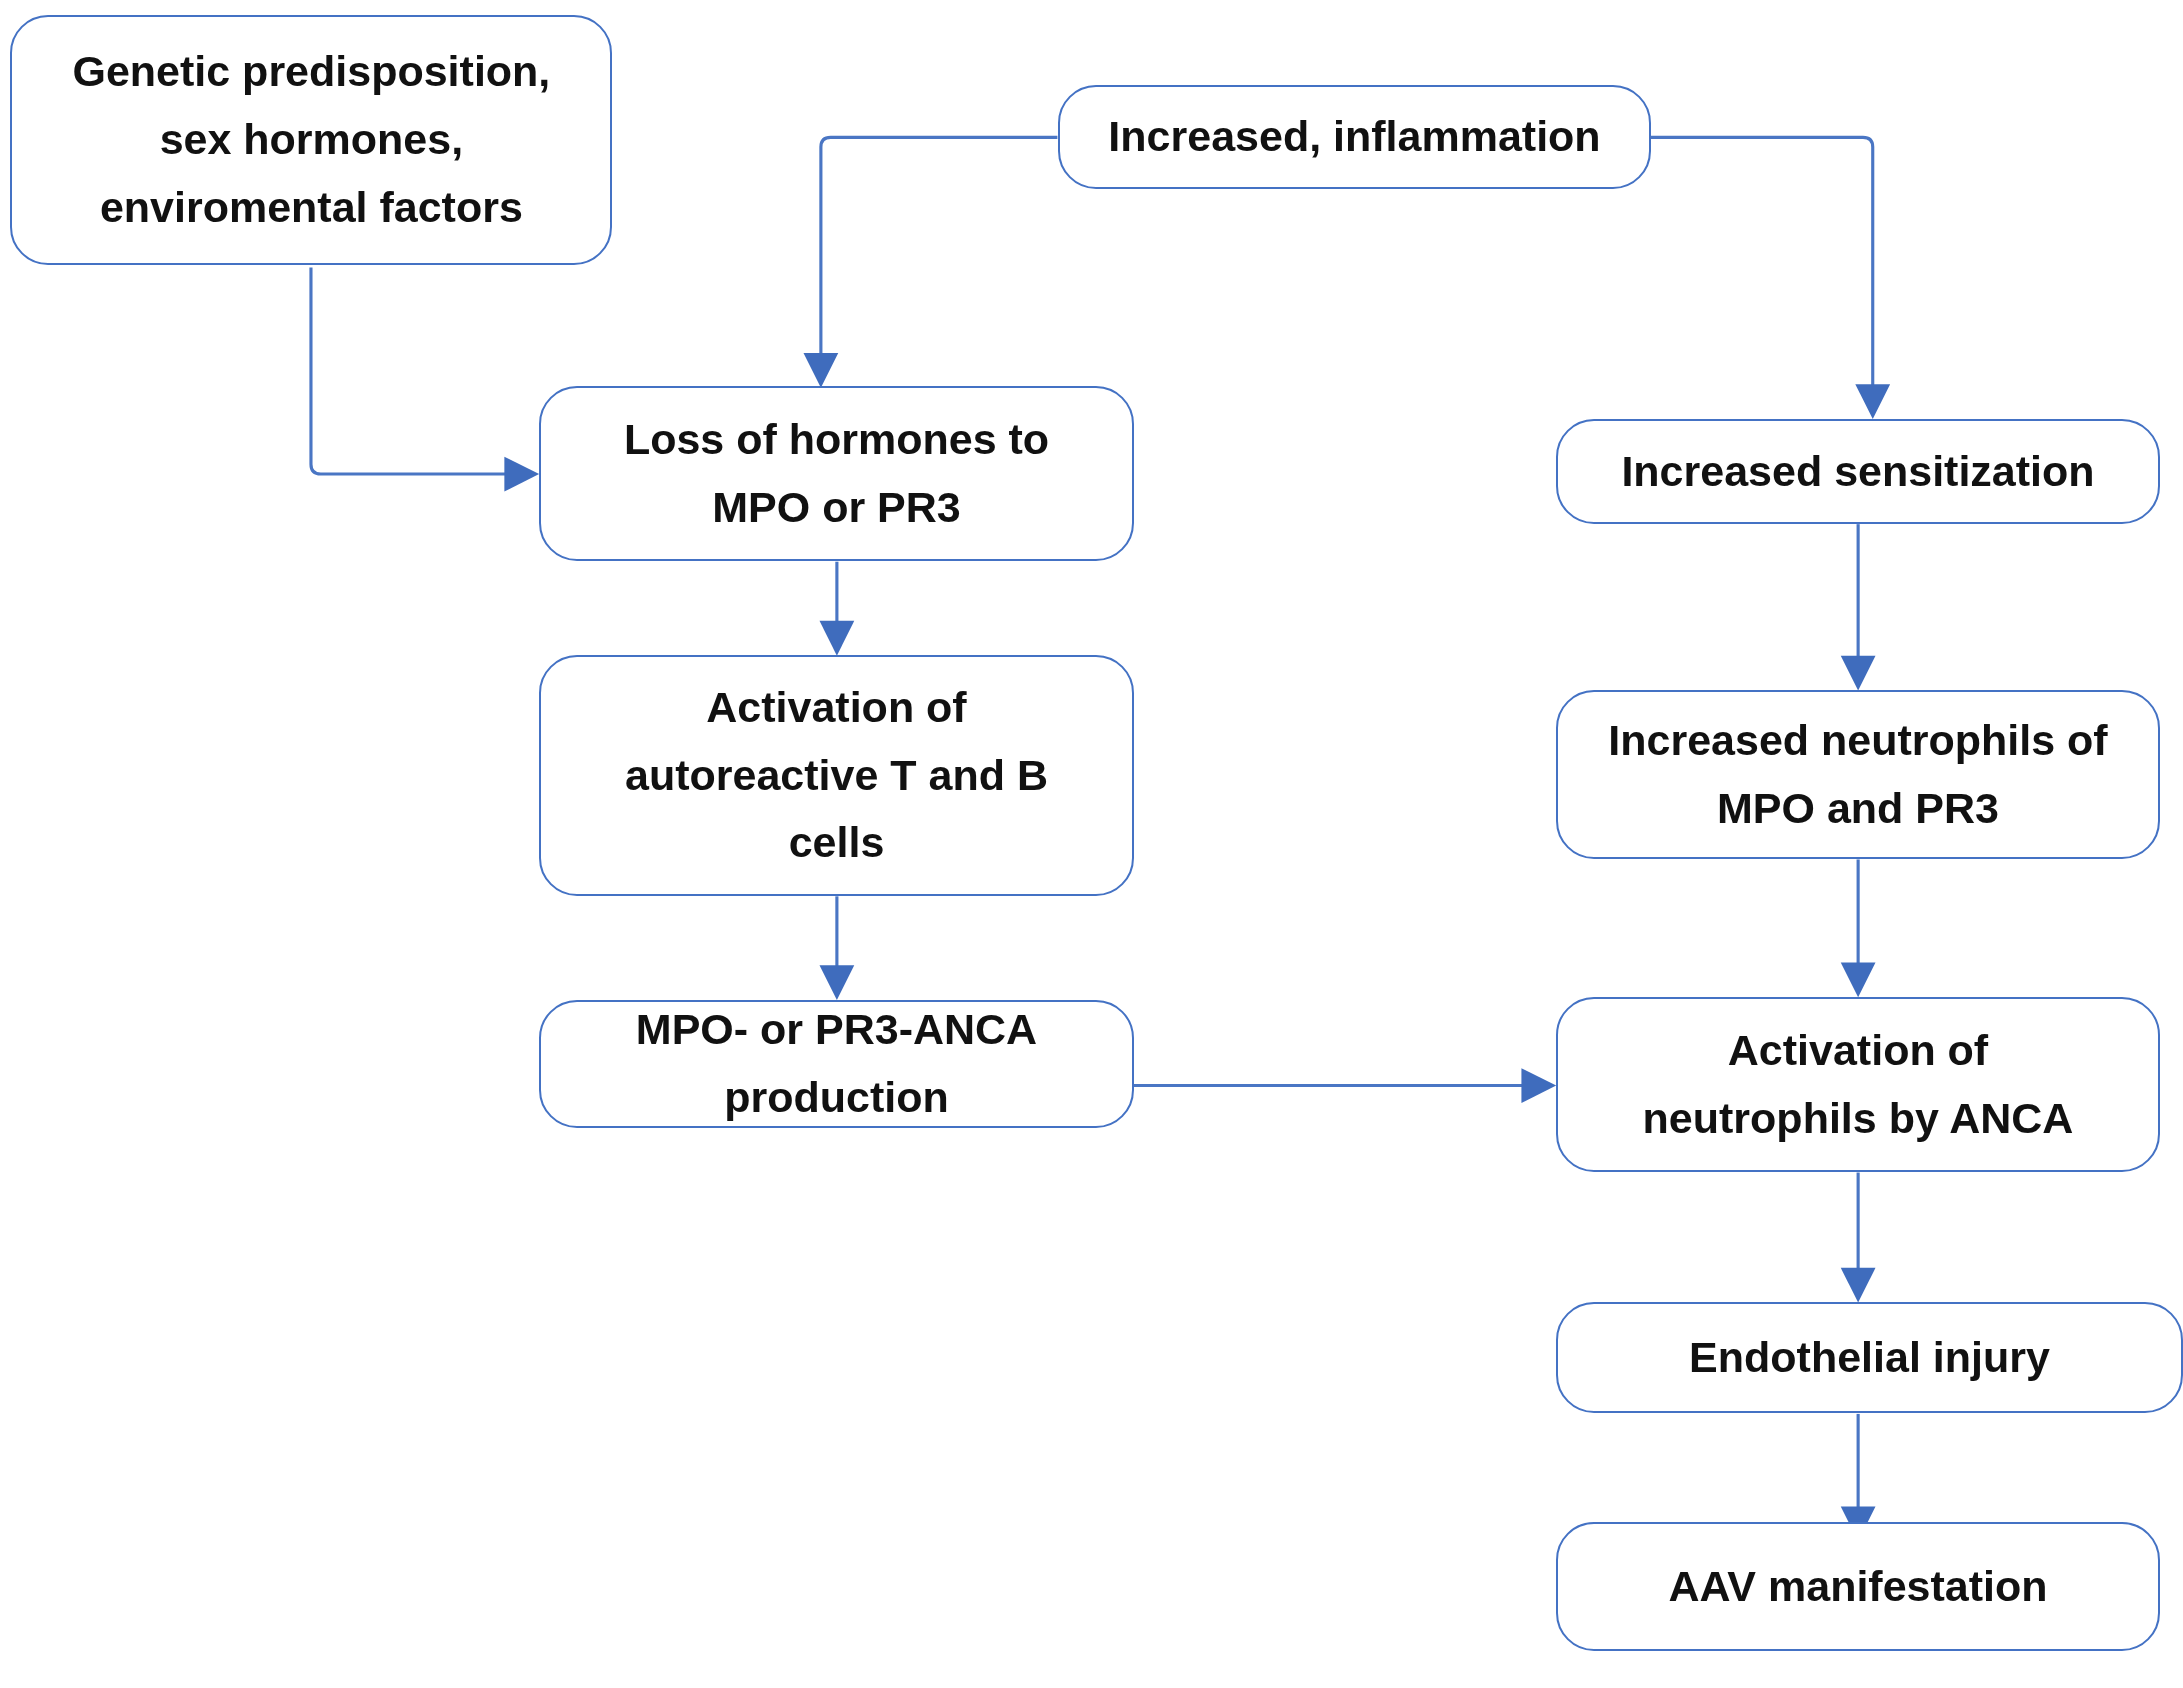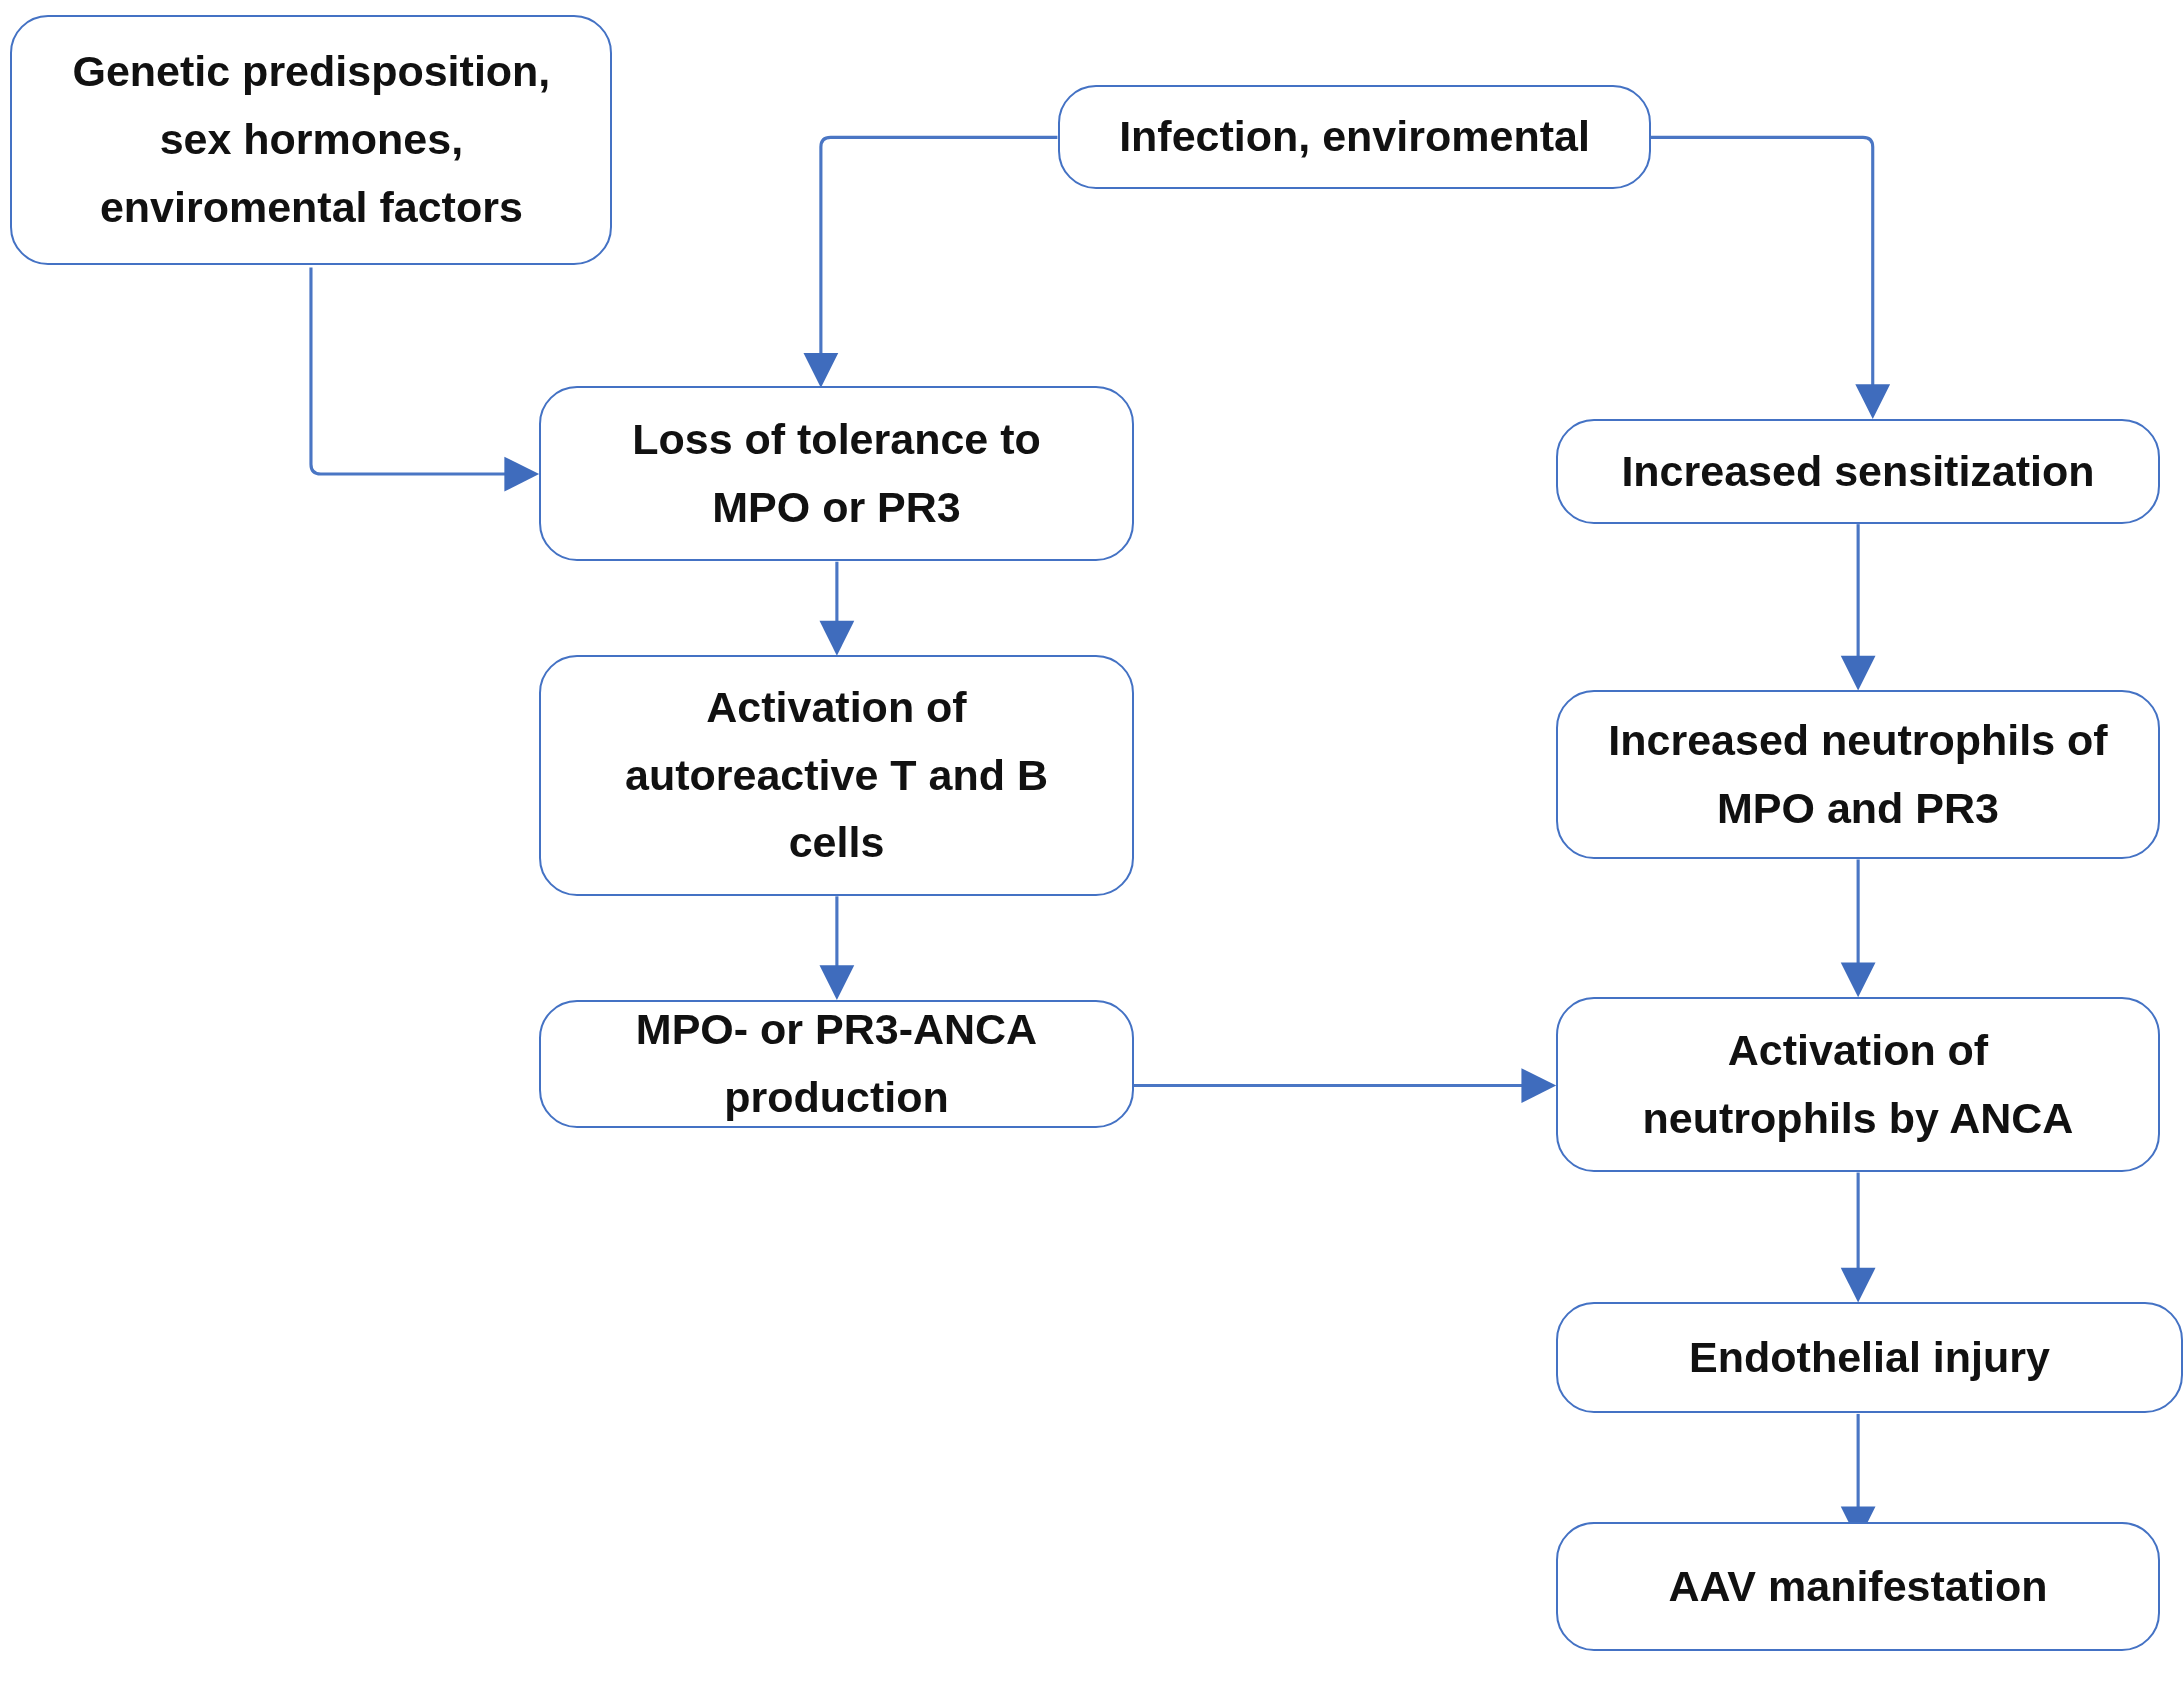--- a/index.html
+++ b/index.html
@@ -105,23 +105,23 @@
     <g>
       <path class="edge-line" d="M 2671,2032 L 2671,2167"></path>
       <polygon class="edge-head" points="2671,2215 2646,2165 2696,2165"></polygon>
     </g>
   </svg>
 
   <div class="node" style="left:10.4px;   top:15.3px;   width:602px; height:250px;">Genetic predisposition,
 sex hormones,
 enviromental factors</div>
 
-  <div class="node" style="left:1058px; top:85px;  width:593px; height:104px;">Infection, enviromental</div>
+  <div class="node" style="left:1058px; top:85px;  width:593px; height:104px;">Increased, inflammation</div>
 
-  <div class="node" style="left:539px;  top:386px;  width:595px; height:175px;">Loss of tolerance to
+  <div class="node" style="left:539px;  top:386px;  width:595px; height:175px;">Loss of hormones to
 MPO or PR3</div>
 
   <div class="node" style="left:539px;  top:655px;  width:595px; height:241px;">Activation of
 autoreactive T and B
 cells</div>
 
   <div class="node" style="left:539px;  top:1000px; width:595px; height:128px;">MPO- or PR3-ANCA
 production</div>
 
   <div class="node" style="left:1556px; top:419px;  width:604px; height:105px;">Increased sensitization</div>

